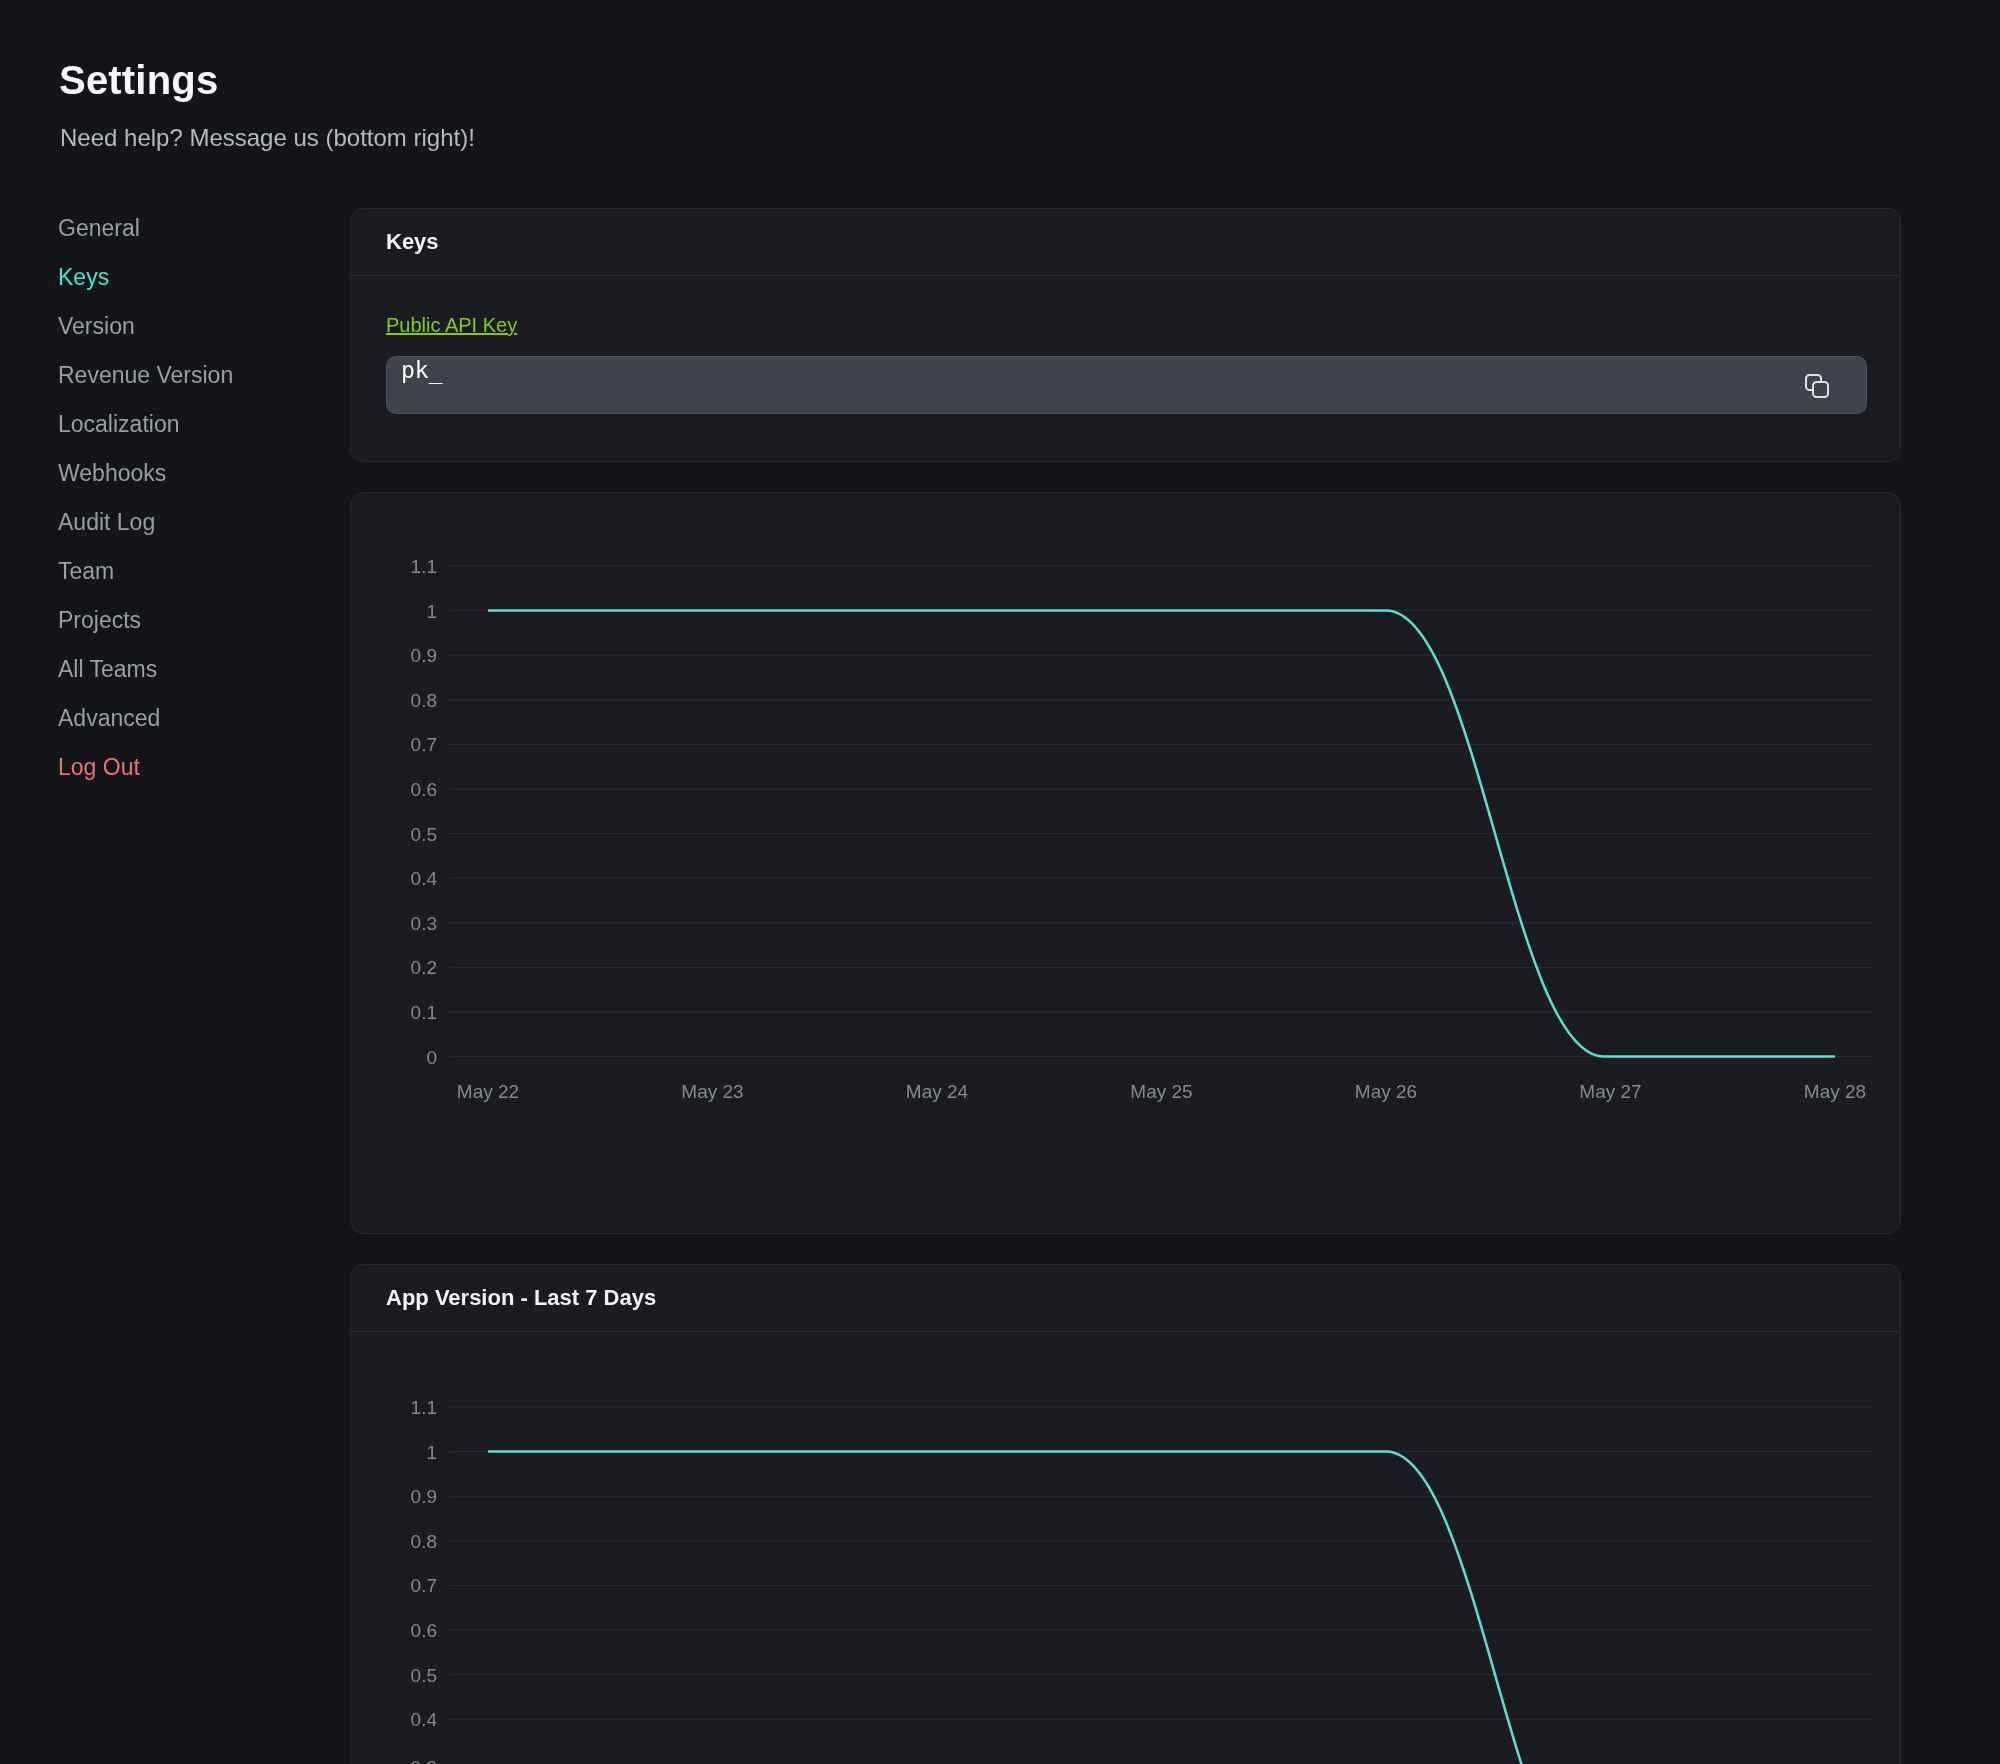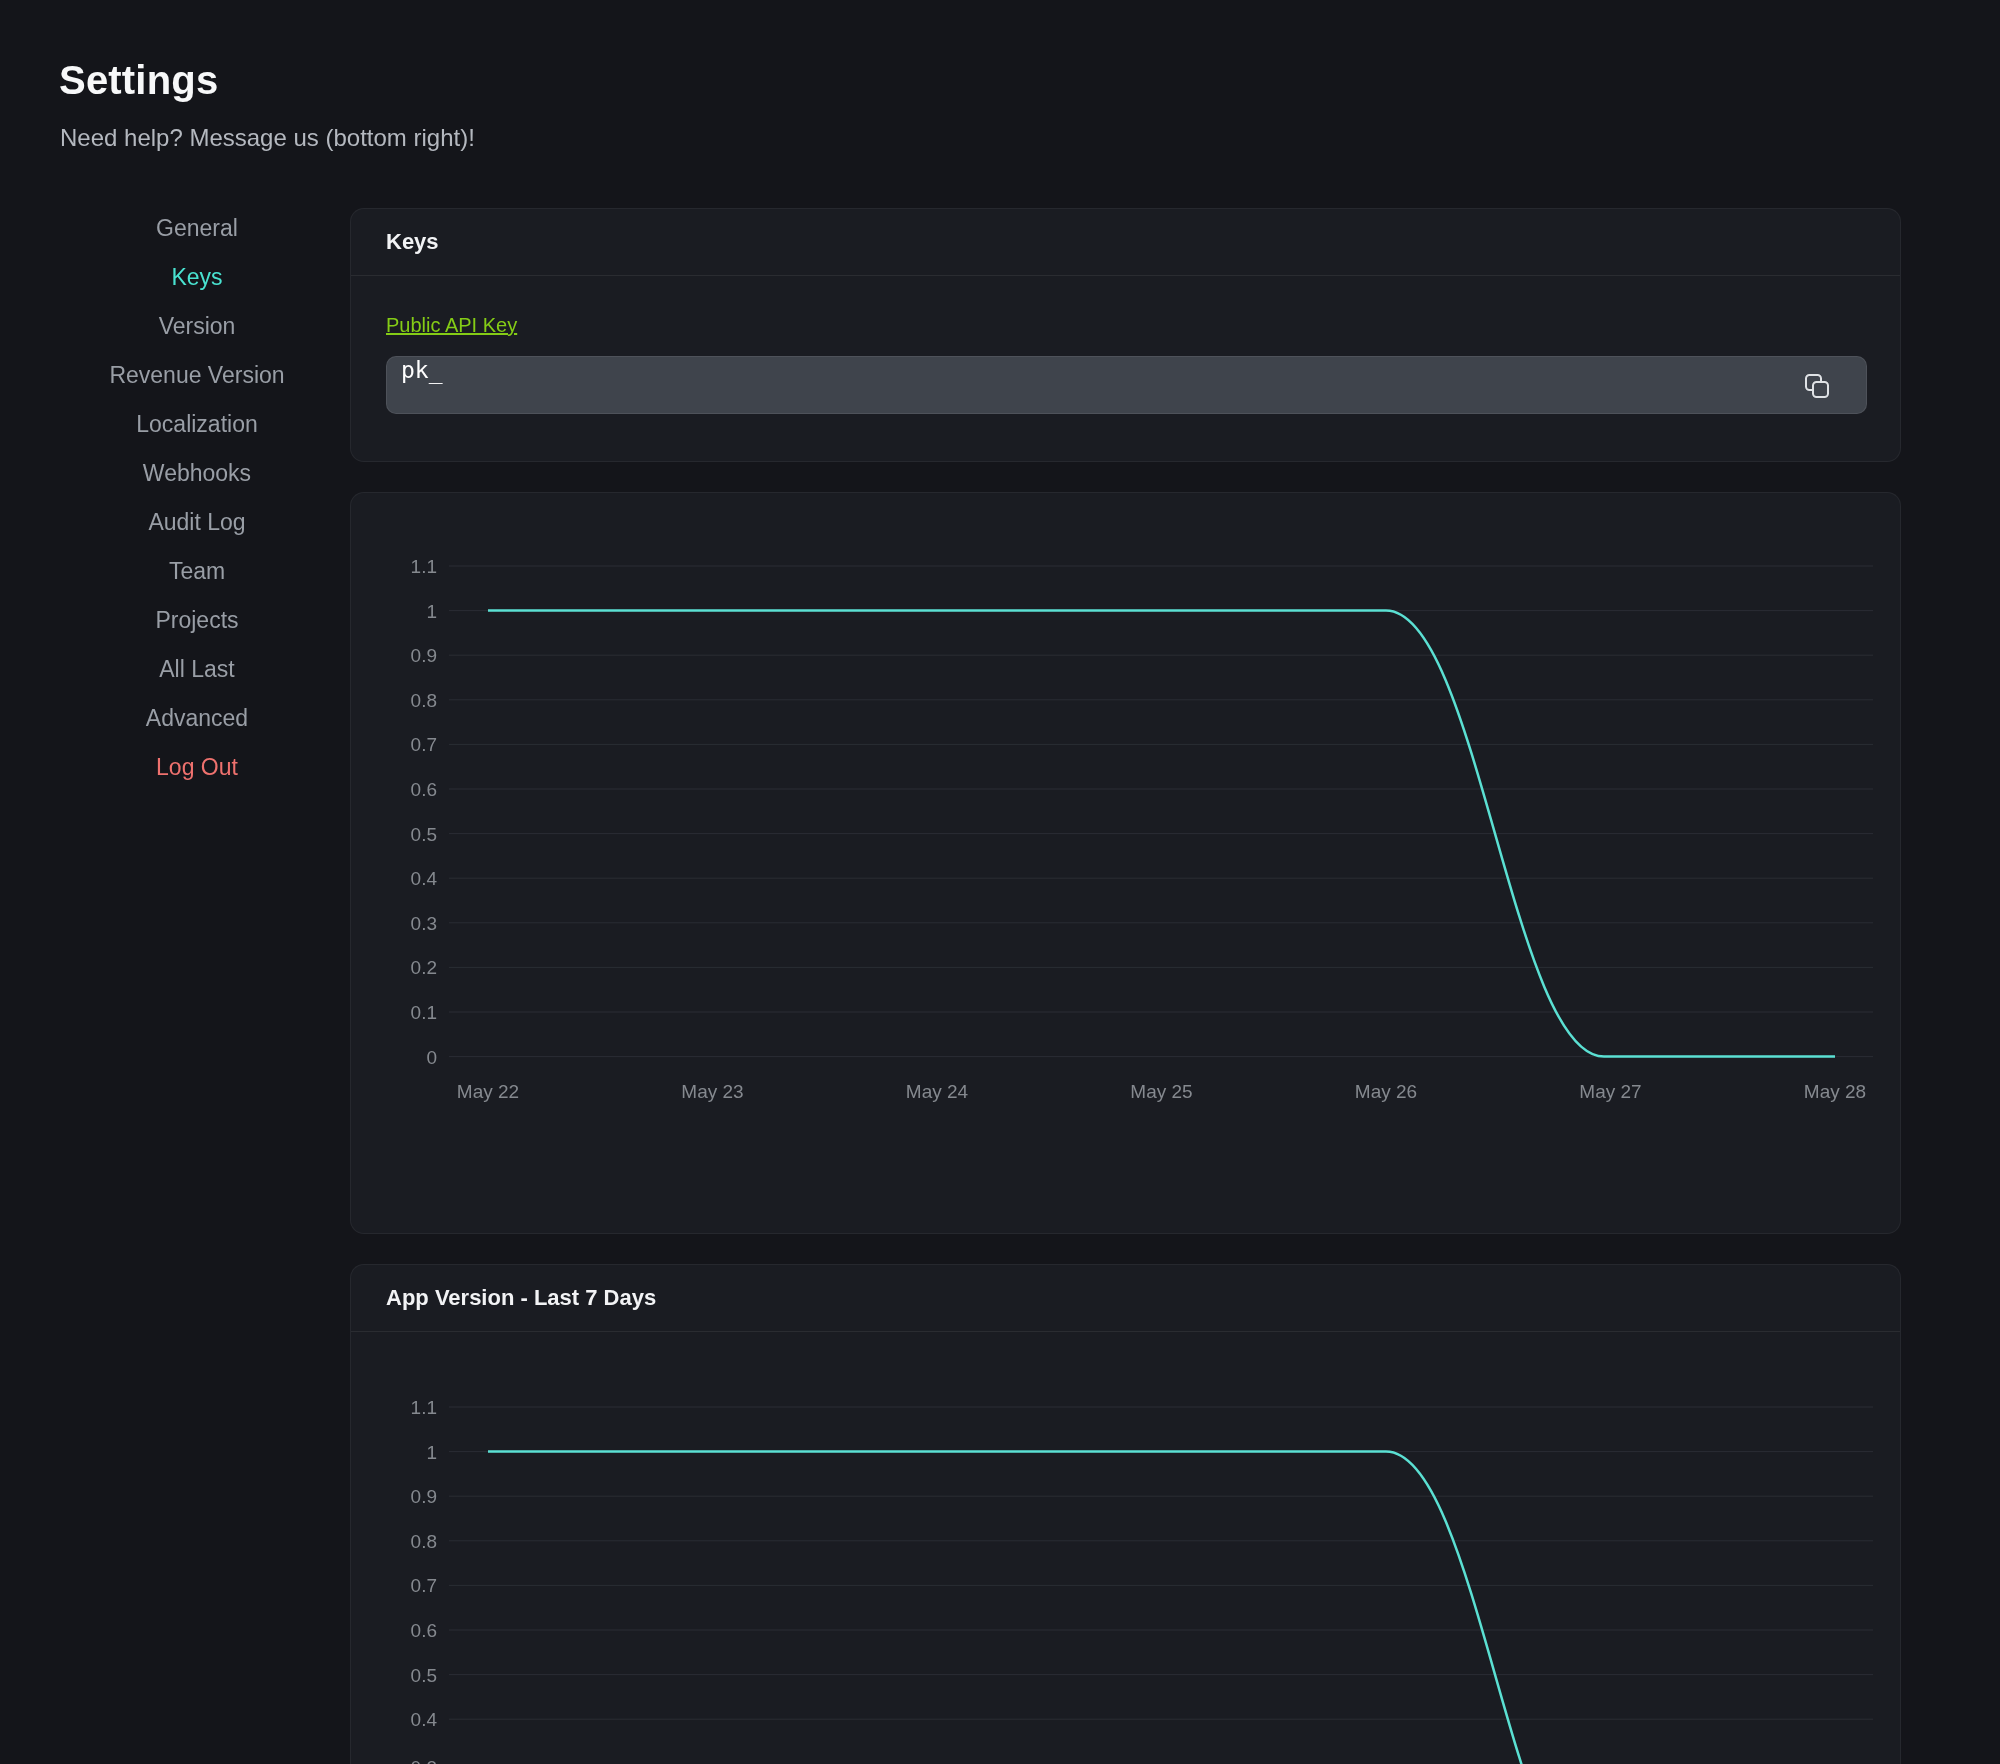--- a/index.html
+++ b/index.html
@@ -18,21 +18,21 @@
     margin: 0;
     font-size: 40px; font-weight: 700; color: #f7f8f9;
     letter-spacing: 0.2px;
   }
   .subtitle {
     position: absolute; left: 60px; top: 124px;
     font-size: 24px; color: #b4b8bf;
   }
 
   
-  .sidebar { position: absolute; left: 72px; top: 204px; width: 250px; text-align: center; }
+  .sidebar { position: absolute; left: 58px; top: 204px; width: 250px; }
   .nav-item {
     display: block; height: 49px; line-height: 49px;
     font-size: 23px; color: #999ea6;
     text-decoration: none; cursor: pointer; white-space: nowrap;
   }
   .nav-item.active { color: #49e2d0; }
   .nav-item.danger { color: #ee716e; }
 
   
   .content { position: absolute; left: 350px; top: 208px; width: 1551px; }
@@ -102,21 +102,21 @@
   <nav class="sidebar">
     <a class="nav-item">General</a>
     <a class="nav-item active">Keys</a>
     <a class="nav-item">Version</a>
     <a class="nav-item">Revenue Version</a>
     <a class="nav-item">Localization</a>
     <a class="nav-item">Webhooks</a>
     <a class="nav-item">Audit Log</a>
     <a class="nav-item">Team</a>
     <a class="nav-item">Projects</a>
-    <a class="nav-item">All Last</a>
+    <a class="nav-item">All Teams</a>
     <a class="nav-item">Advanced</a>
     <a class="nav-item danger">Log Out</a>
   </nav>
 
   <main class="content">
 
     <section class="card card-keys">
       <div class="card-header">Keys</div>
       <div class="keys-body">
         <label class="field-label">Public API Key</label>

